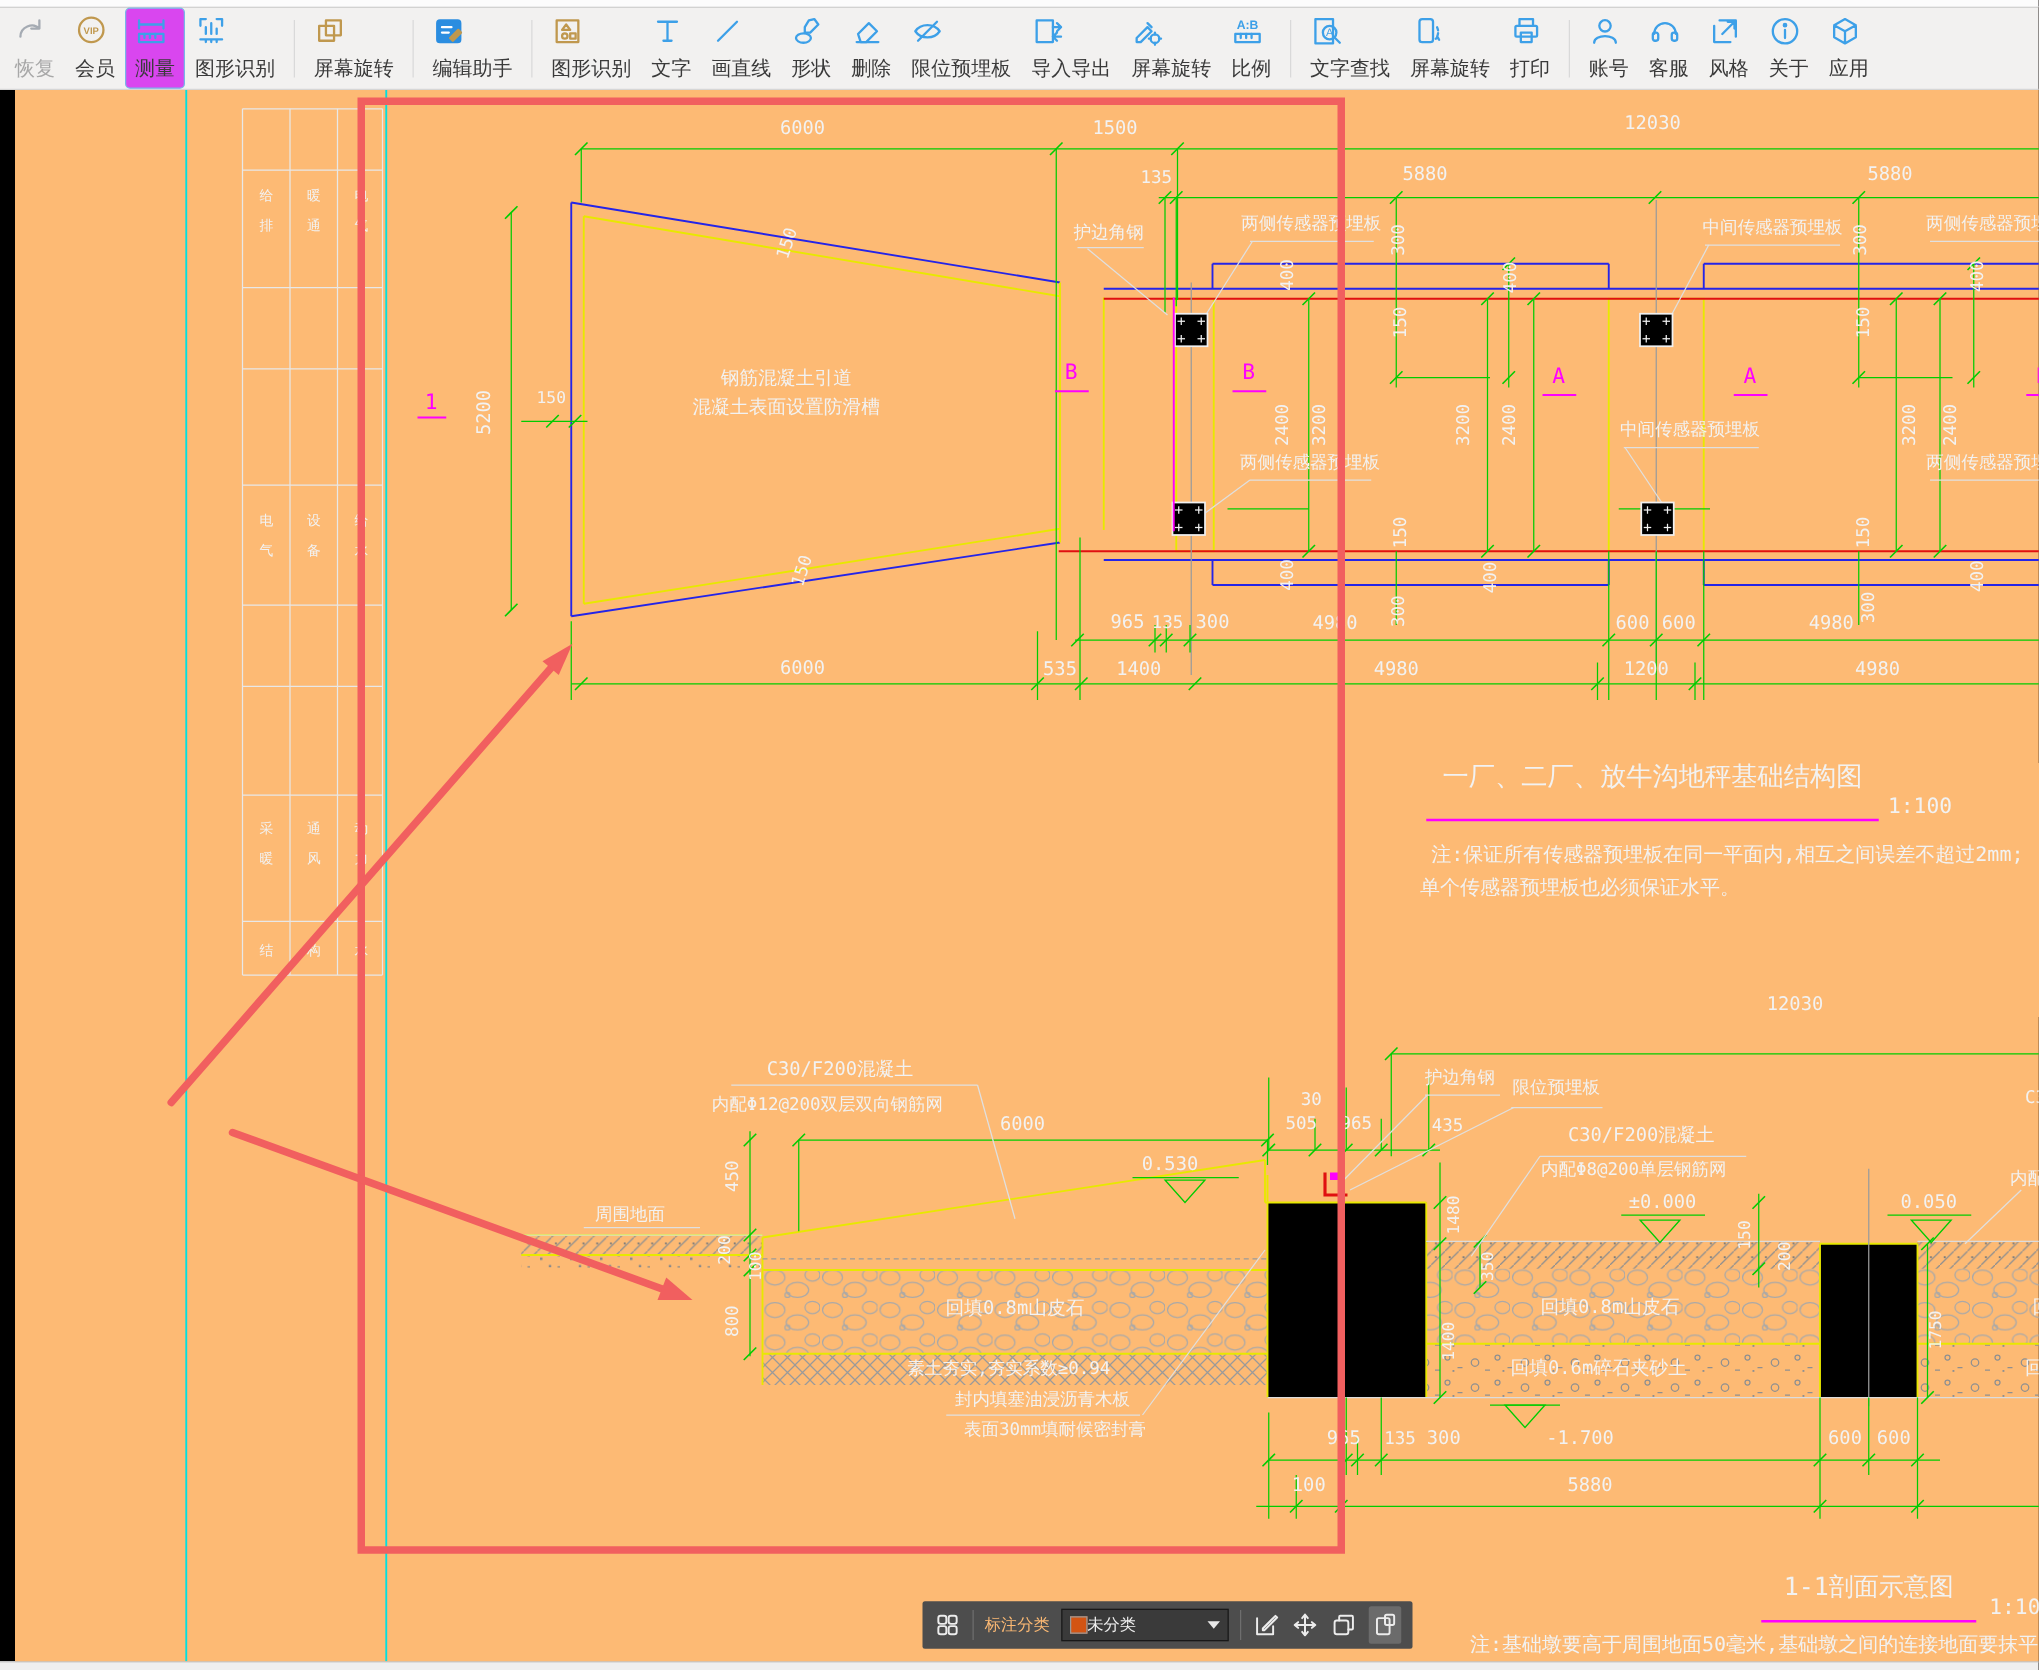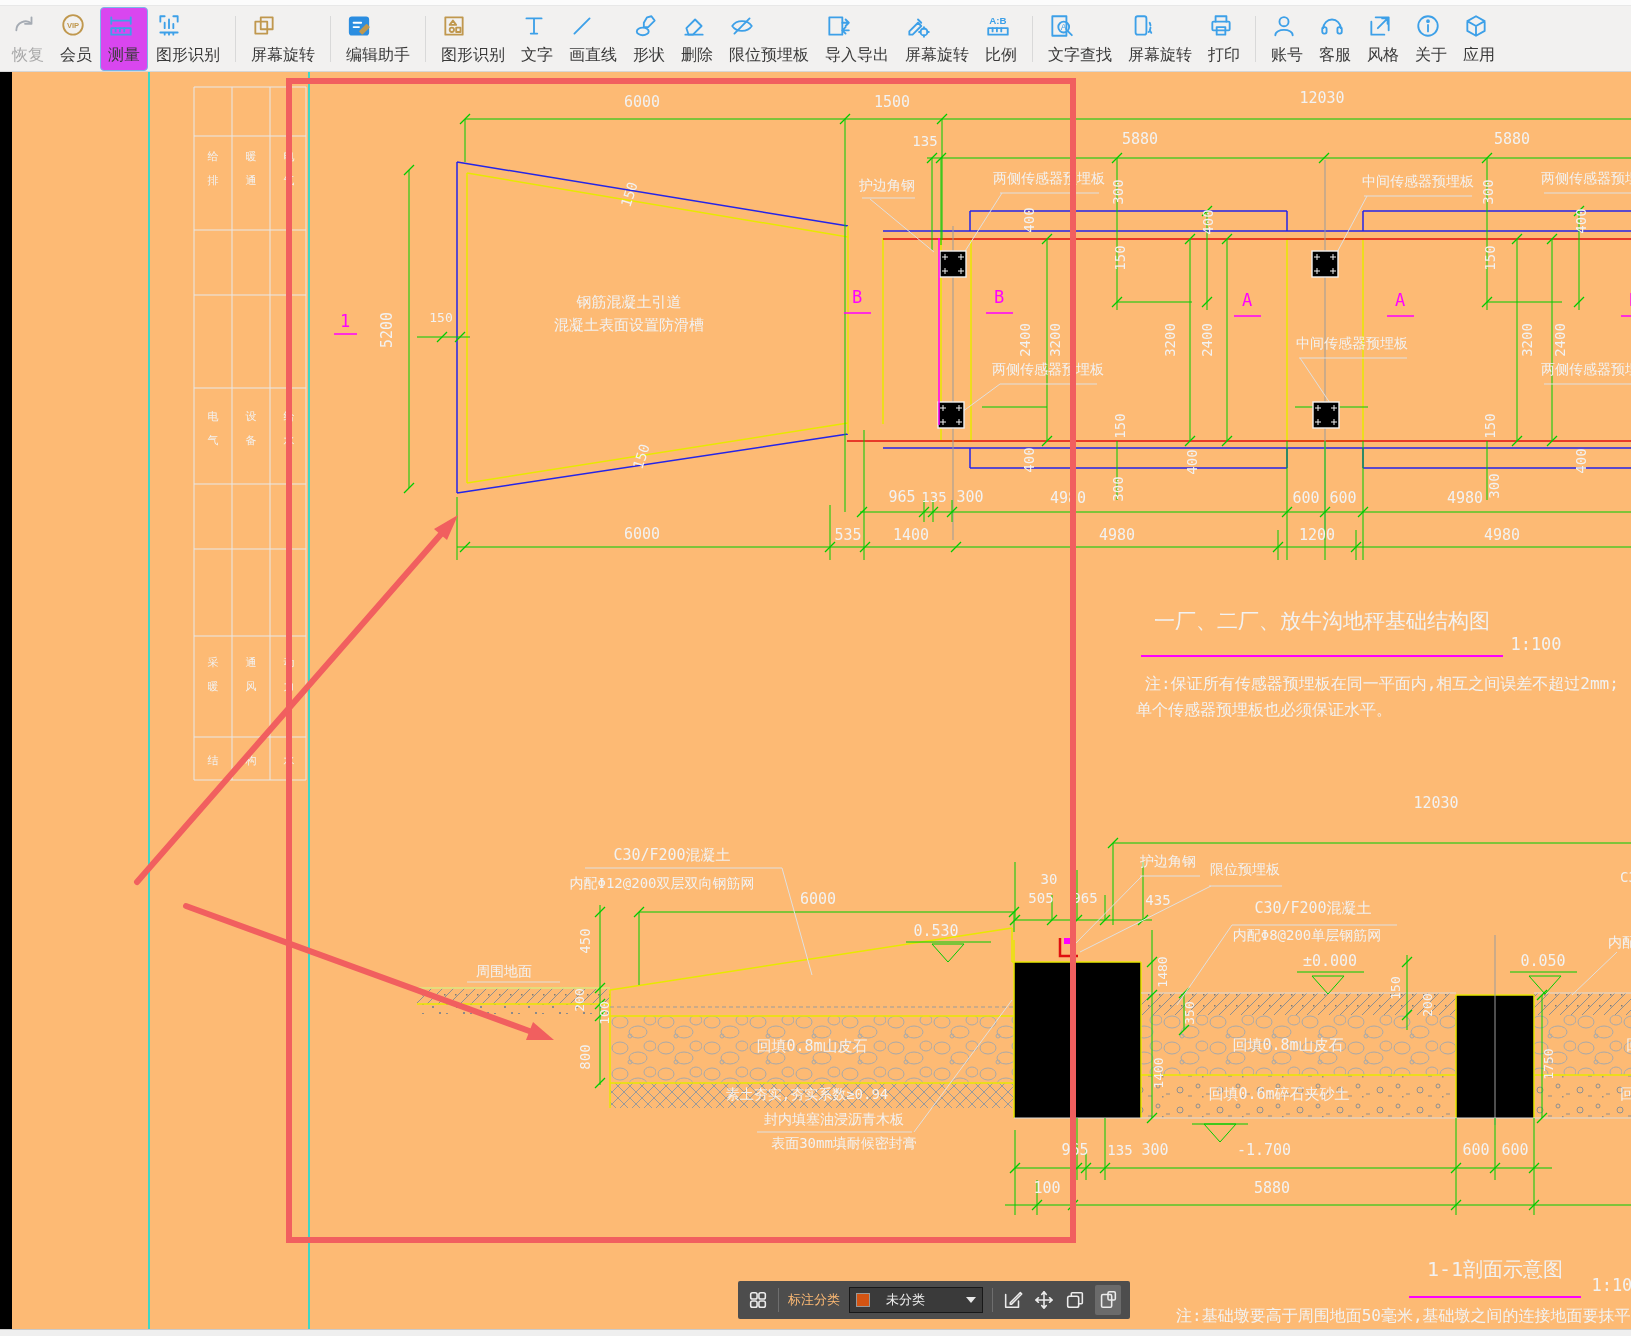--- a/index.html
+++ b/index.html
@@ -19,21 +19,21 @@
   .canvas-wrap { position:relative; width:1631px; height:1257px; background:#fdba74;margin-left:12px; }
   .canvas-wrap svg { position:absolute; left:0; top:0; }
   .bottomstrip { height:7px; background:#efefef; border-top:1px solid #c9c9c9; }
   .bbar { position:absolute; left:738px; top:1281px; width:392px; height:38px;
     background:#4d4d4d; border-radius:2px; display:flex; align-items:center;
     padding:0 9px; gap:9px; z-index:20; }
   .bbar .bic { width:22px; height:22px; display:flex; align-items:center; justify-content:center; cursor:pointer; }
   .bbar .bsep { width:1px; height:24px; background:#6e6e6e; }
   .bbar .blab { color:#fdba74; font-size:13px; white-space:nowrap; }
   .bbar .bdrop { width:150px; height:26px; background:#3a3a3a; border:1px solid #181818;
-    display:flex; align-items:center; padding:0 6px; gap:16px; cursor:pointer; }
+    display:flex; align-items:center; padding:0 6px; gap:0; cursor:pointer; }
   .bbar .swatch { width:14px; height:14px; border:1px solid #999; }
   .bbar .dval { color:#f0f0f0; font-size:13px; flex:1; }
   .bbar .caret { width:0; height:0; border-left:5px solid transparent;
     border-right:5px solid transparent; border-top:6px solid #e8e8e8; }
   .bbar .hl { background:#6b6b6b; border-radius:2px; width:30px; height:30px; }
   text { user-select:none; }
 </style>
 </head>
 <body>
 

